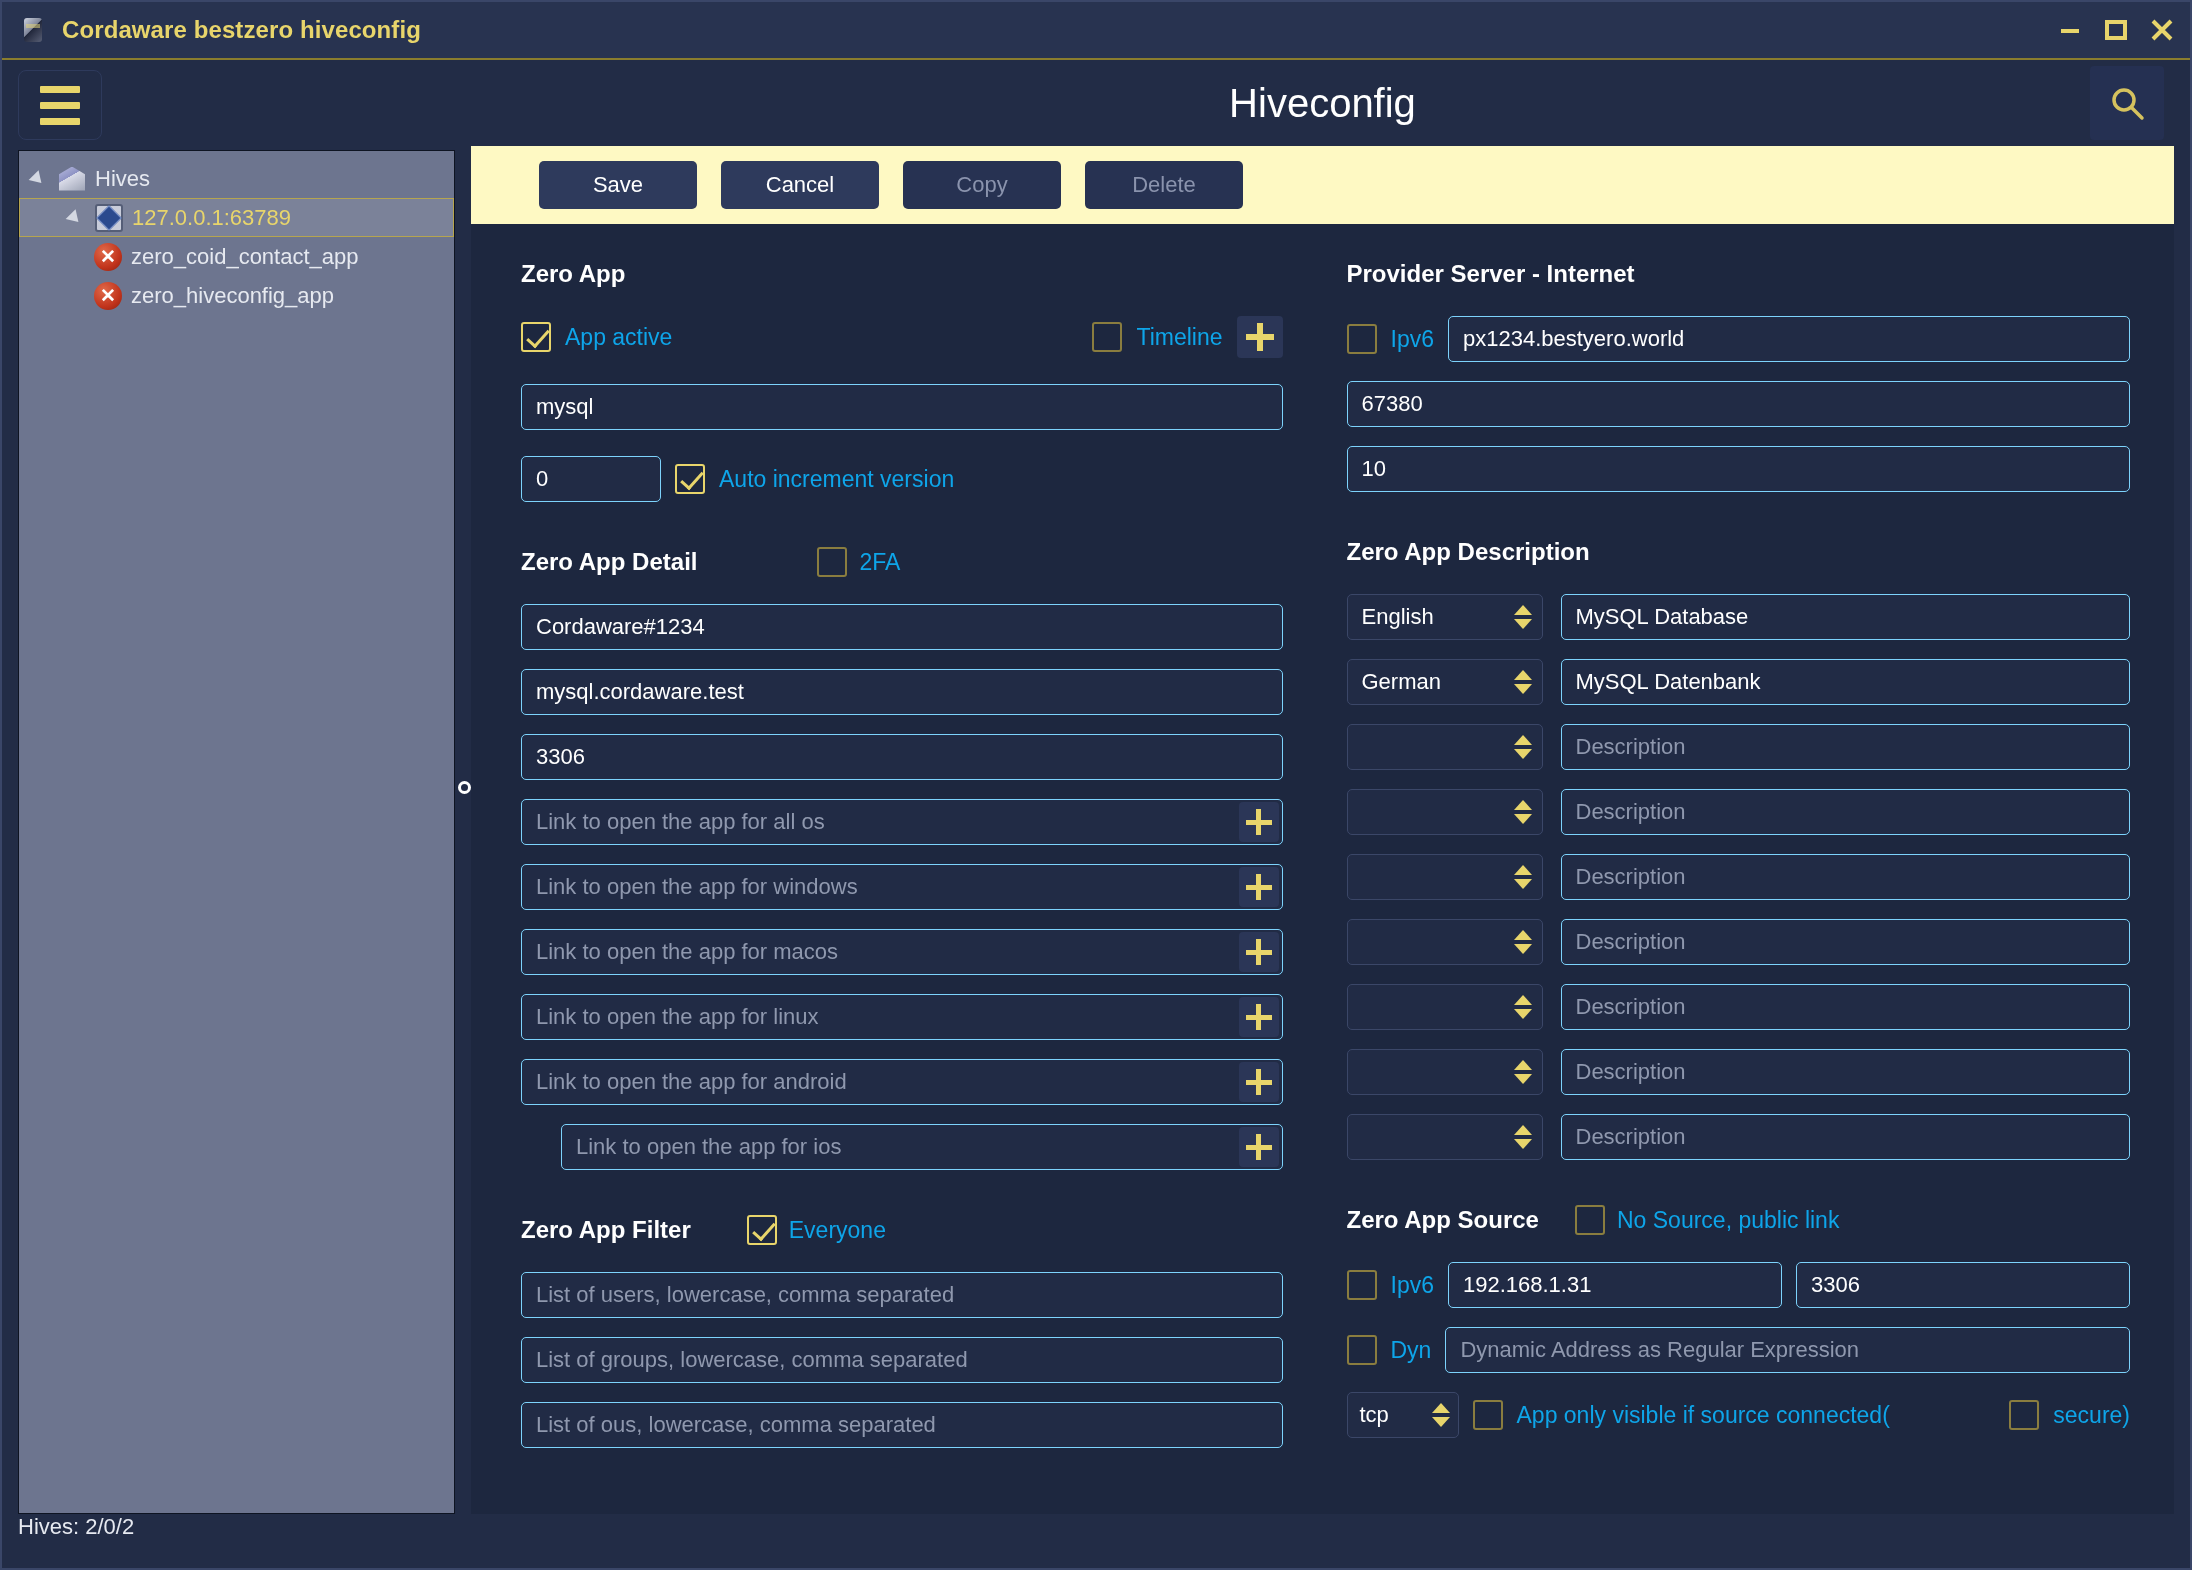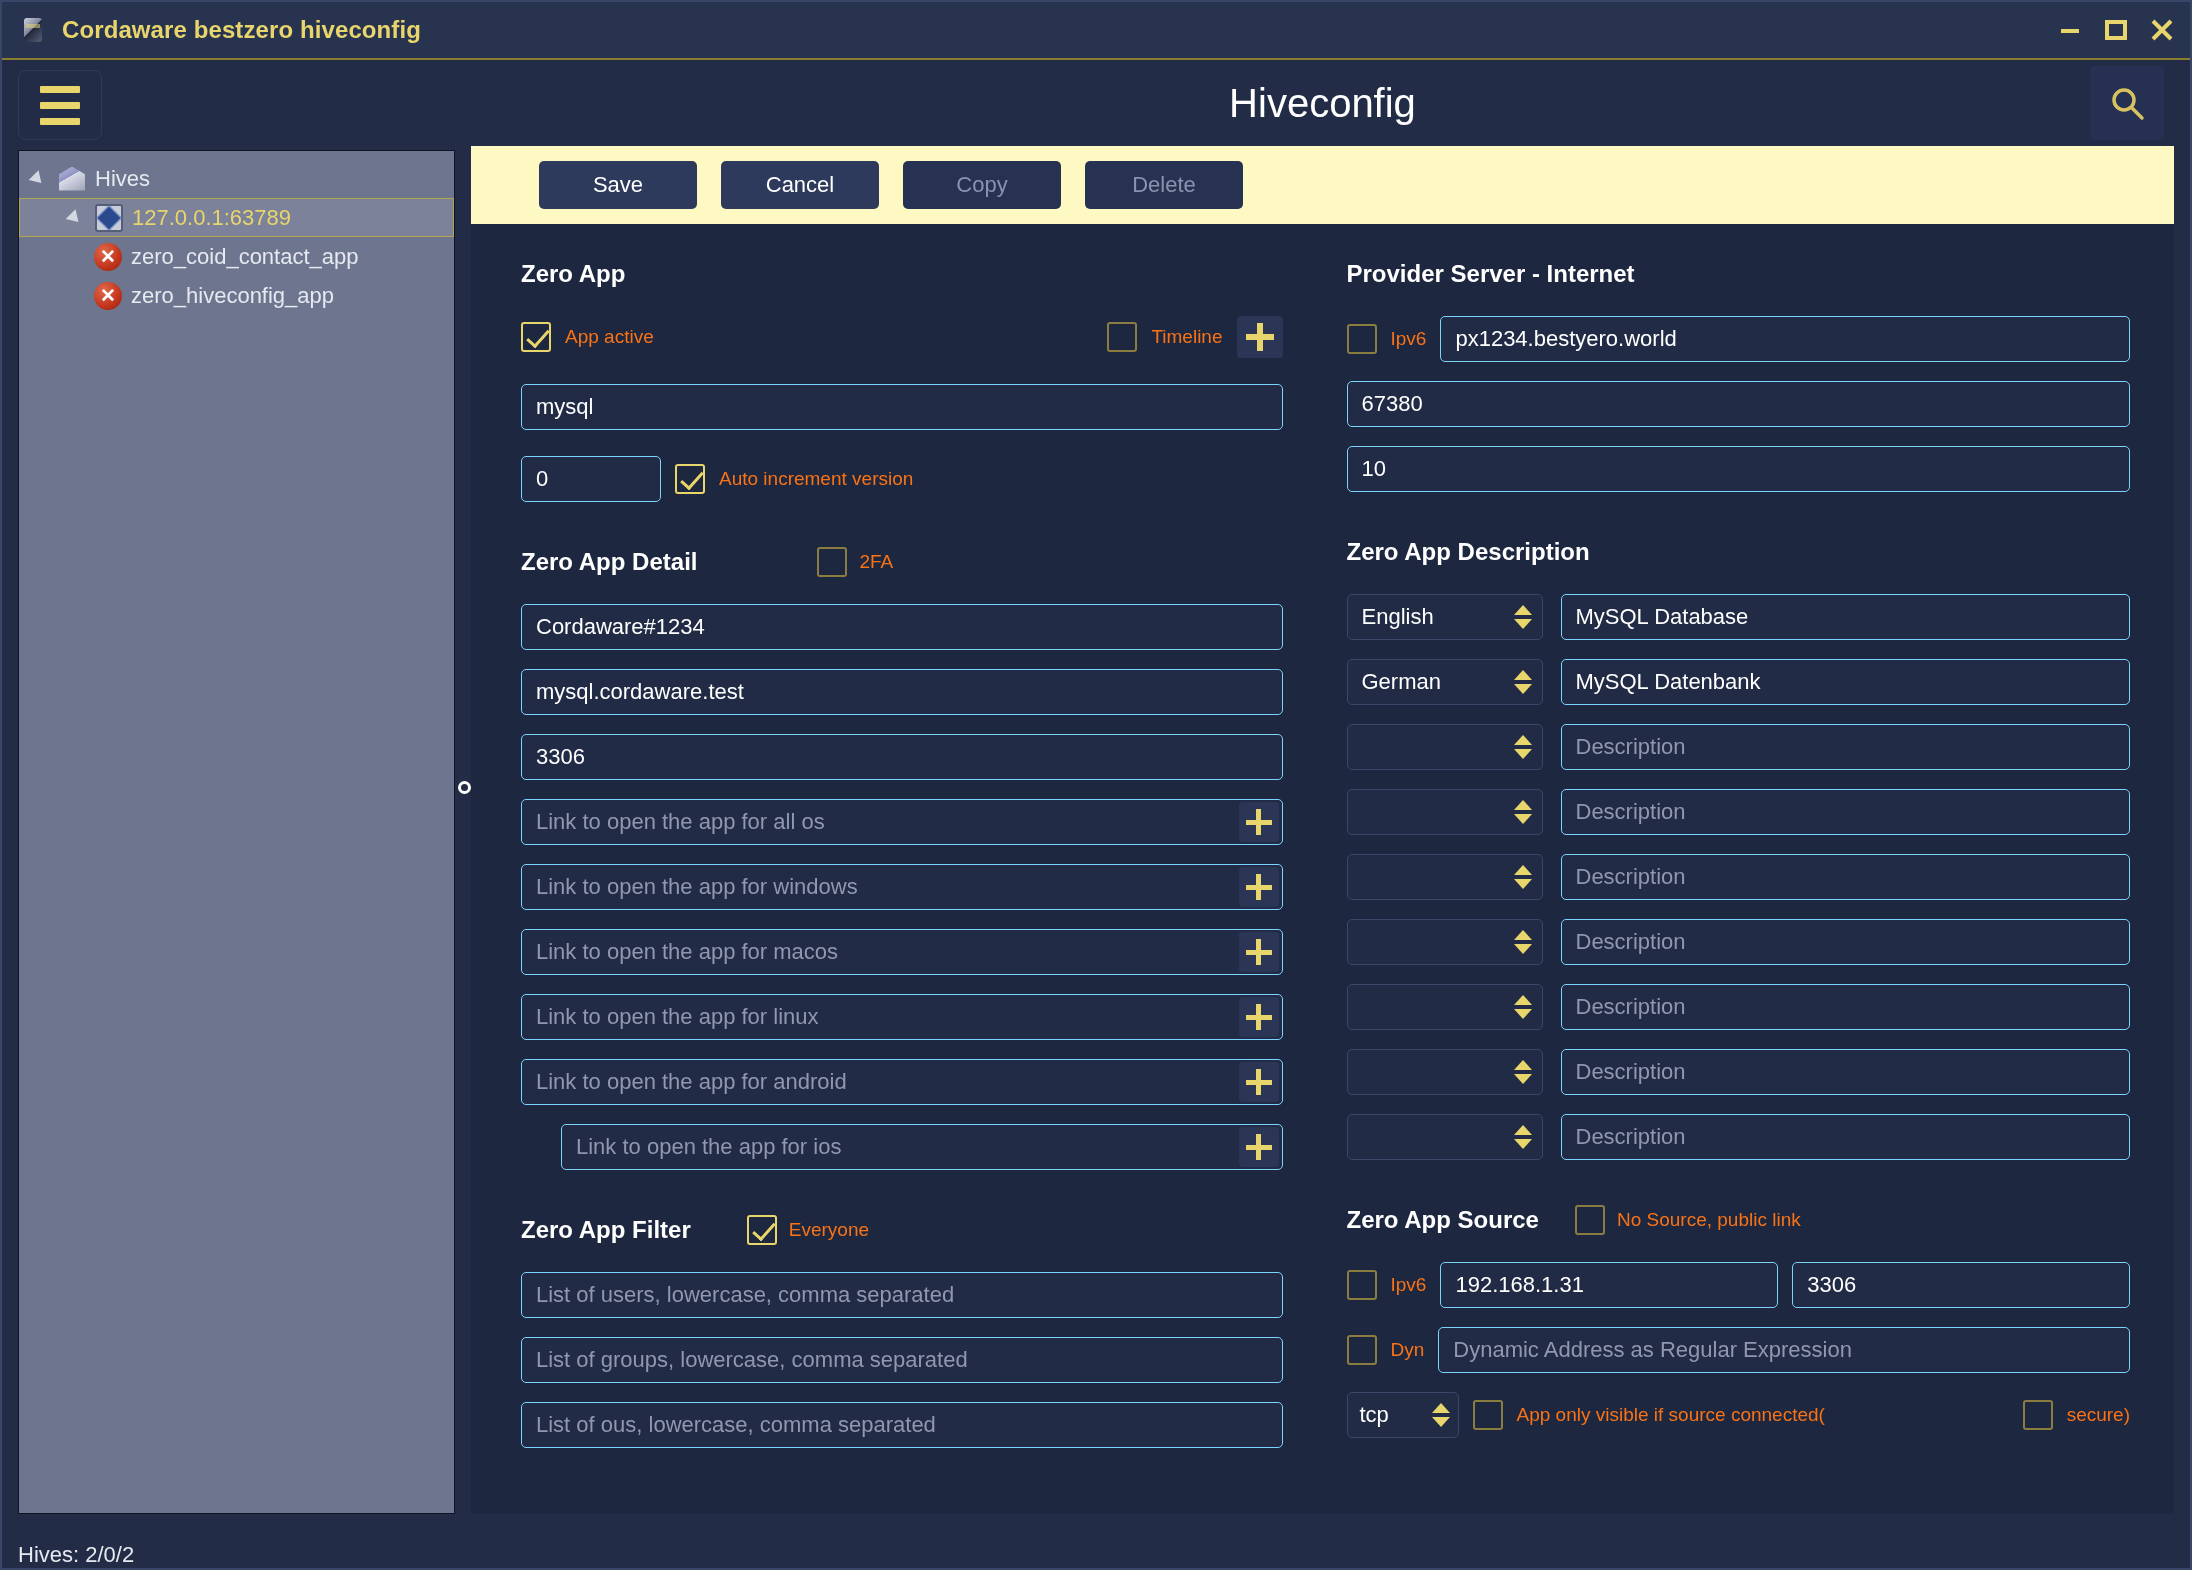--- a/index.html
+++ b/index.html
@@ -222,21 +222,21 @@
     background: transparent;
     position: relative;
   }
   .cb.on { border-color: #e8d56b; }
   .cb.on:after {
     content: ""; position: absolute;
     left: 9px; top: 1px; width: 9px; height: 19px;
     border: solid #e8d56b; border-width: 0 3px 3px 0;
     transform: rotate(42deg);
   }
-  .cb-label { color: #f97316; font-size: 19px; margin-left: 12px; white-space: nowrap; }
+  .cb-label { color: #0ea5e9; font-size: 23px; margin-left: 12px; white-space: nowrap; }
 
   
   .inp {
     height: 46px;
     background: #212b45;
     border: 1px solid #7dd3fc;
     border-radius: 5px;
     color: #ffffff; font-size: 22px;
     font-family: "Liberation Sans", sans-serif;
     padding: 0 14px;
@@ -294,21 +294,21 @@
   .spin.small { width: 112px; flex: 0 0 112px; padding: 0 8px 0 12px; }
 
   .desc-row { display:flex; align-items:center; gap: 18px; margin-bottom: 19px; }
   .desc-row .inp { flex: 1 1 auto; }
 
   
   .statusbar {
     height: 54px; flex: 0 0 54px;
     background: #222c46;
     color: #e6e9f0; font-size: 22px;
-    display: flex; align-items: flex-end;
+    display: flex; align-items: flex-start;
     padding-left: 16px;
   }
 </style>
 </head>
 <body>
 
 <div class="window">
 
   <div class="titlebar">
     <div class="app-icon">

